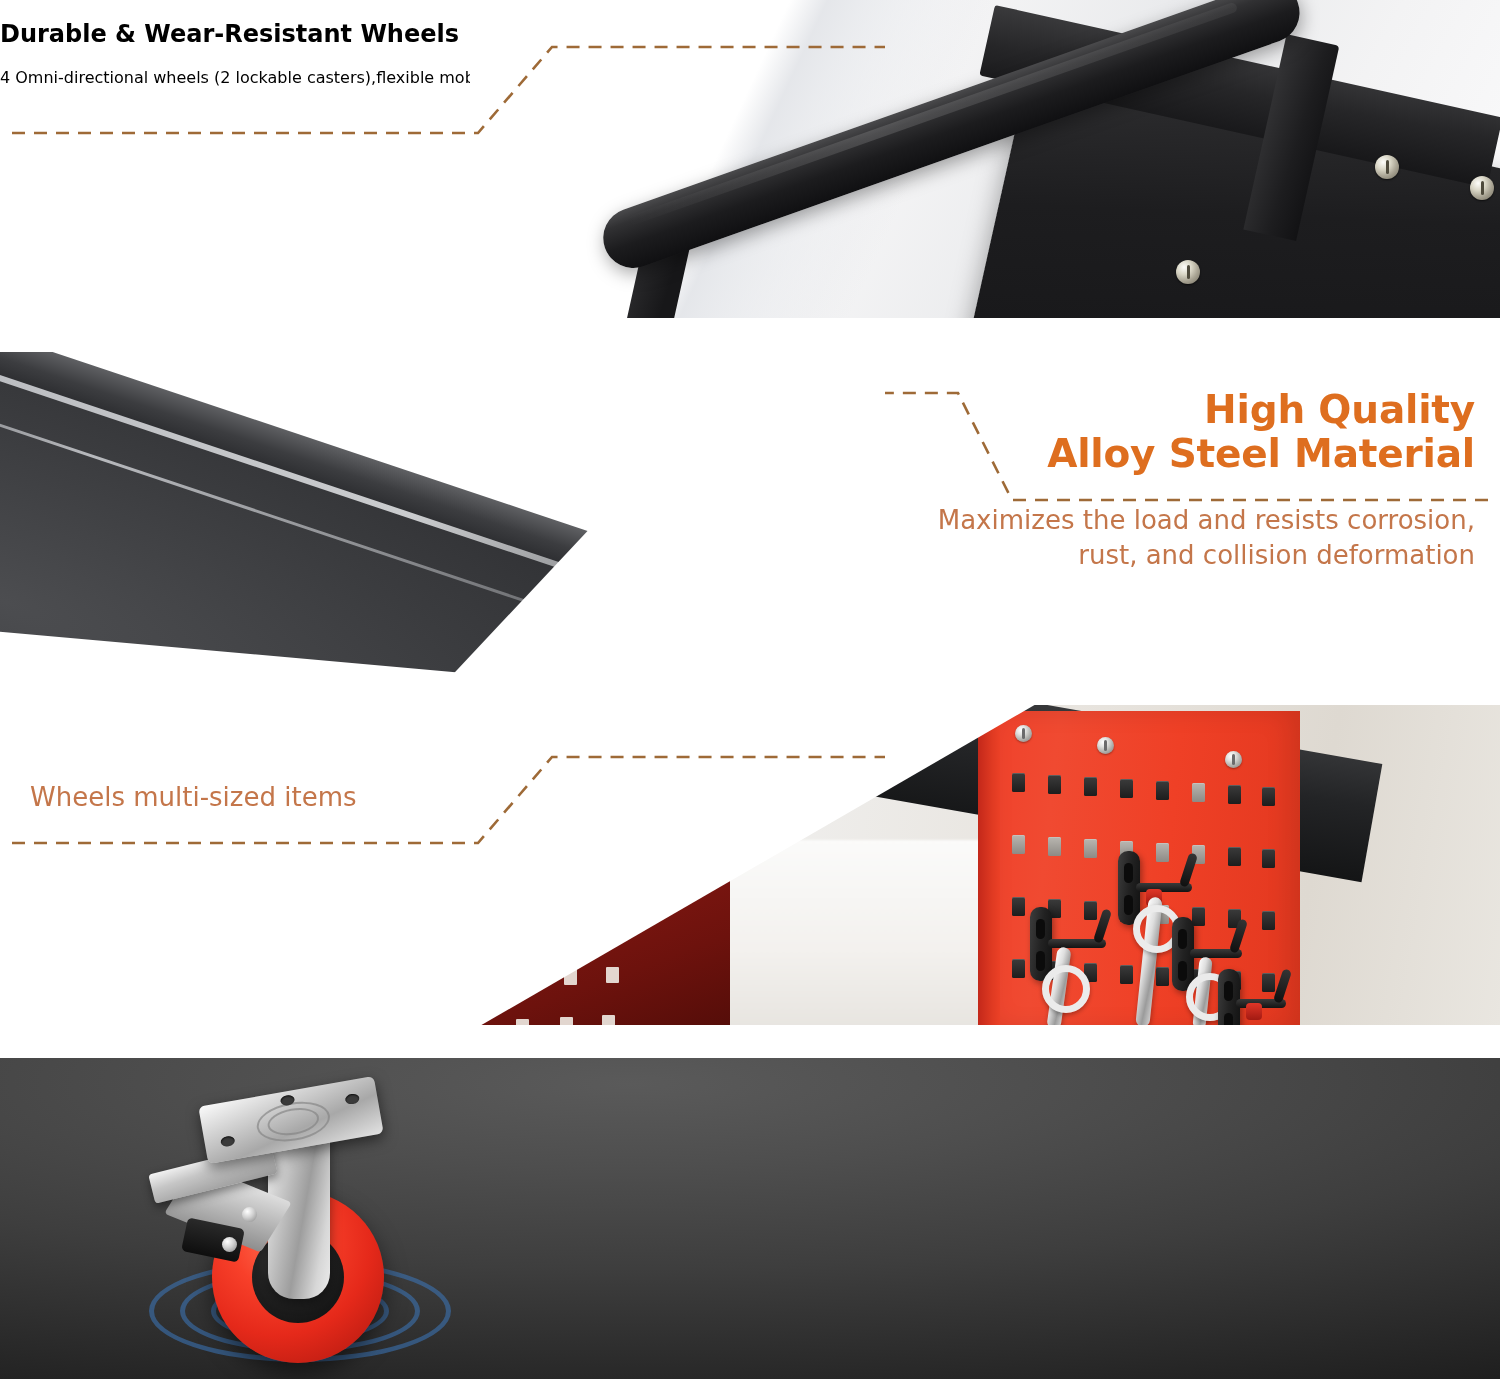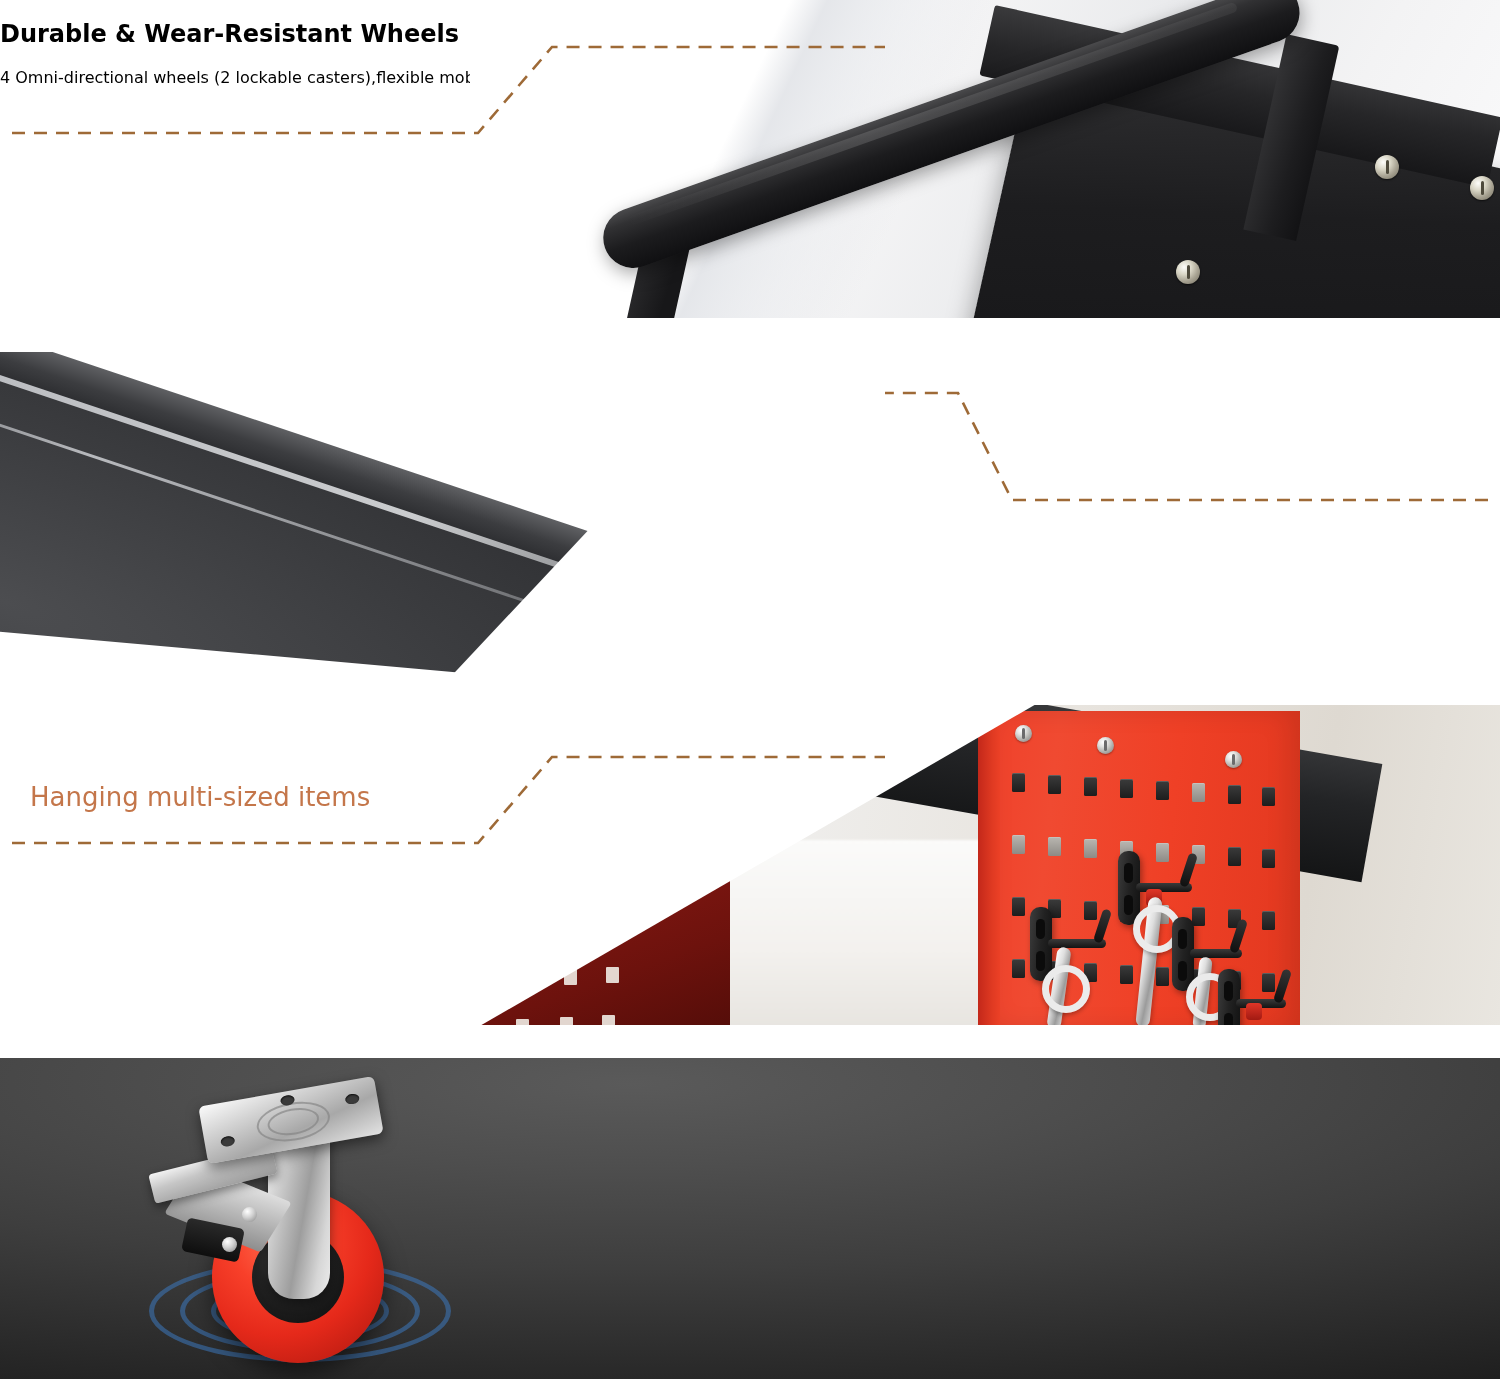--- a/index.html
+++ b/index.html
@@ -314,20 +314,26 @@
       <div class="ph2-maskb"></div>
     </div>
   </section>
 
   <div class="dash" style="left:0;top:352px;width:1500px;height:200px;">
     <svg width="1500" height="200" viewBox="0 0 1500 200">
       <path class="dashline" d="M 1488 148 L 1012 148 L 958 41 L 885 41"></path>
     </svg>
   </div>
 
+  <div id="t2">
+    <h2 class="title">High Quality
+Alloy Steel Material</h2>
+    <p class="subtitle">Maximizes the load and resists corrosion,
+rust, and collision deformation</p>
+  </div>
 
   <section class="panel" id="p3">
     <div class="imgbox">
       <div class="ph3-bg"></div>
       <div class="ph3-whitebox"></div>
       <div class="ph3-blackbar"></div>
 
       <div class="ph3-darkred">
         <span class="slot" style="left:46px;top:58px;"></span>
         <span class="slot" style="left:88px;top:56px;"></span>
@@ -413,21 +419,21 @@
     </div>
 
     <div class="dash" style="left:0;top:0;width:1500px;height:320px;">
       <svg width="1500" height="320" viewBox="0 0 1500 320">
         <path class="dashline" d="M 12 138 L 478 138 L 552 52 L 885 52"></path>
       </svg>
     </div>
   </section>
 
   <div id="t3">
-    <p class="subtitle">Hanging multi-sized items</p>
+    <p class="subtitle">Wheels multi-sized items</p>
   </div>
 
   <section class="panel" id="p4"></section>
 
   <div class="caster">
     <div class="ripple">
       <i style="width:292px;height:92px;"></i>
       <i style="width:230px;height:72px;"></i>
       <i style="width:168px;height:52px;"></i>
       <i style="width:106px;height:32px;"></i>

